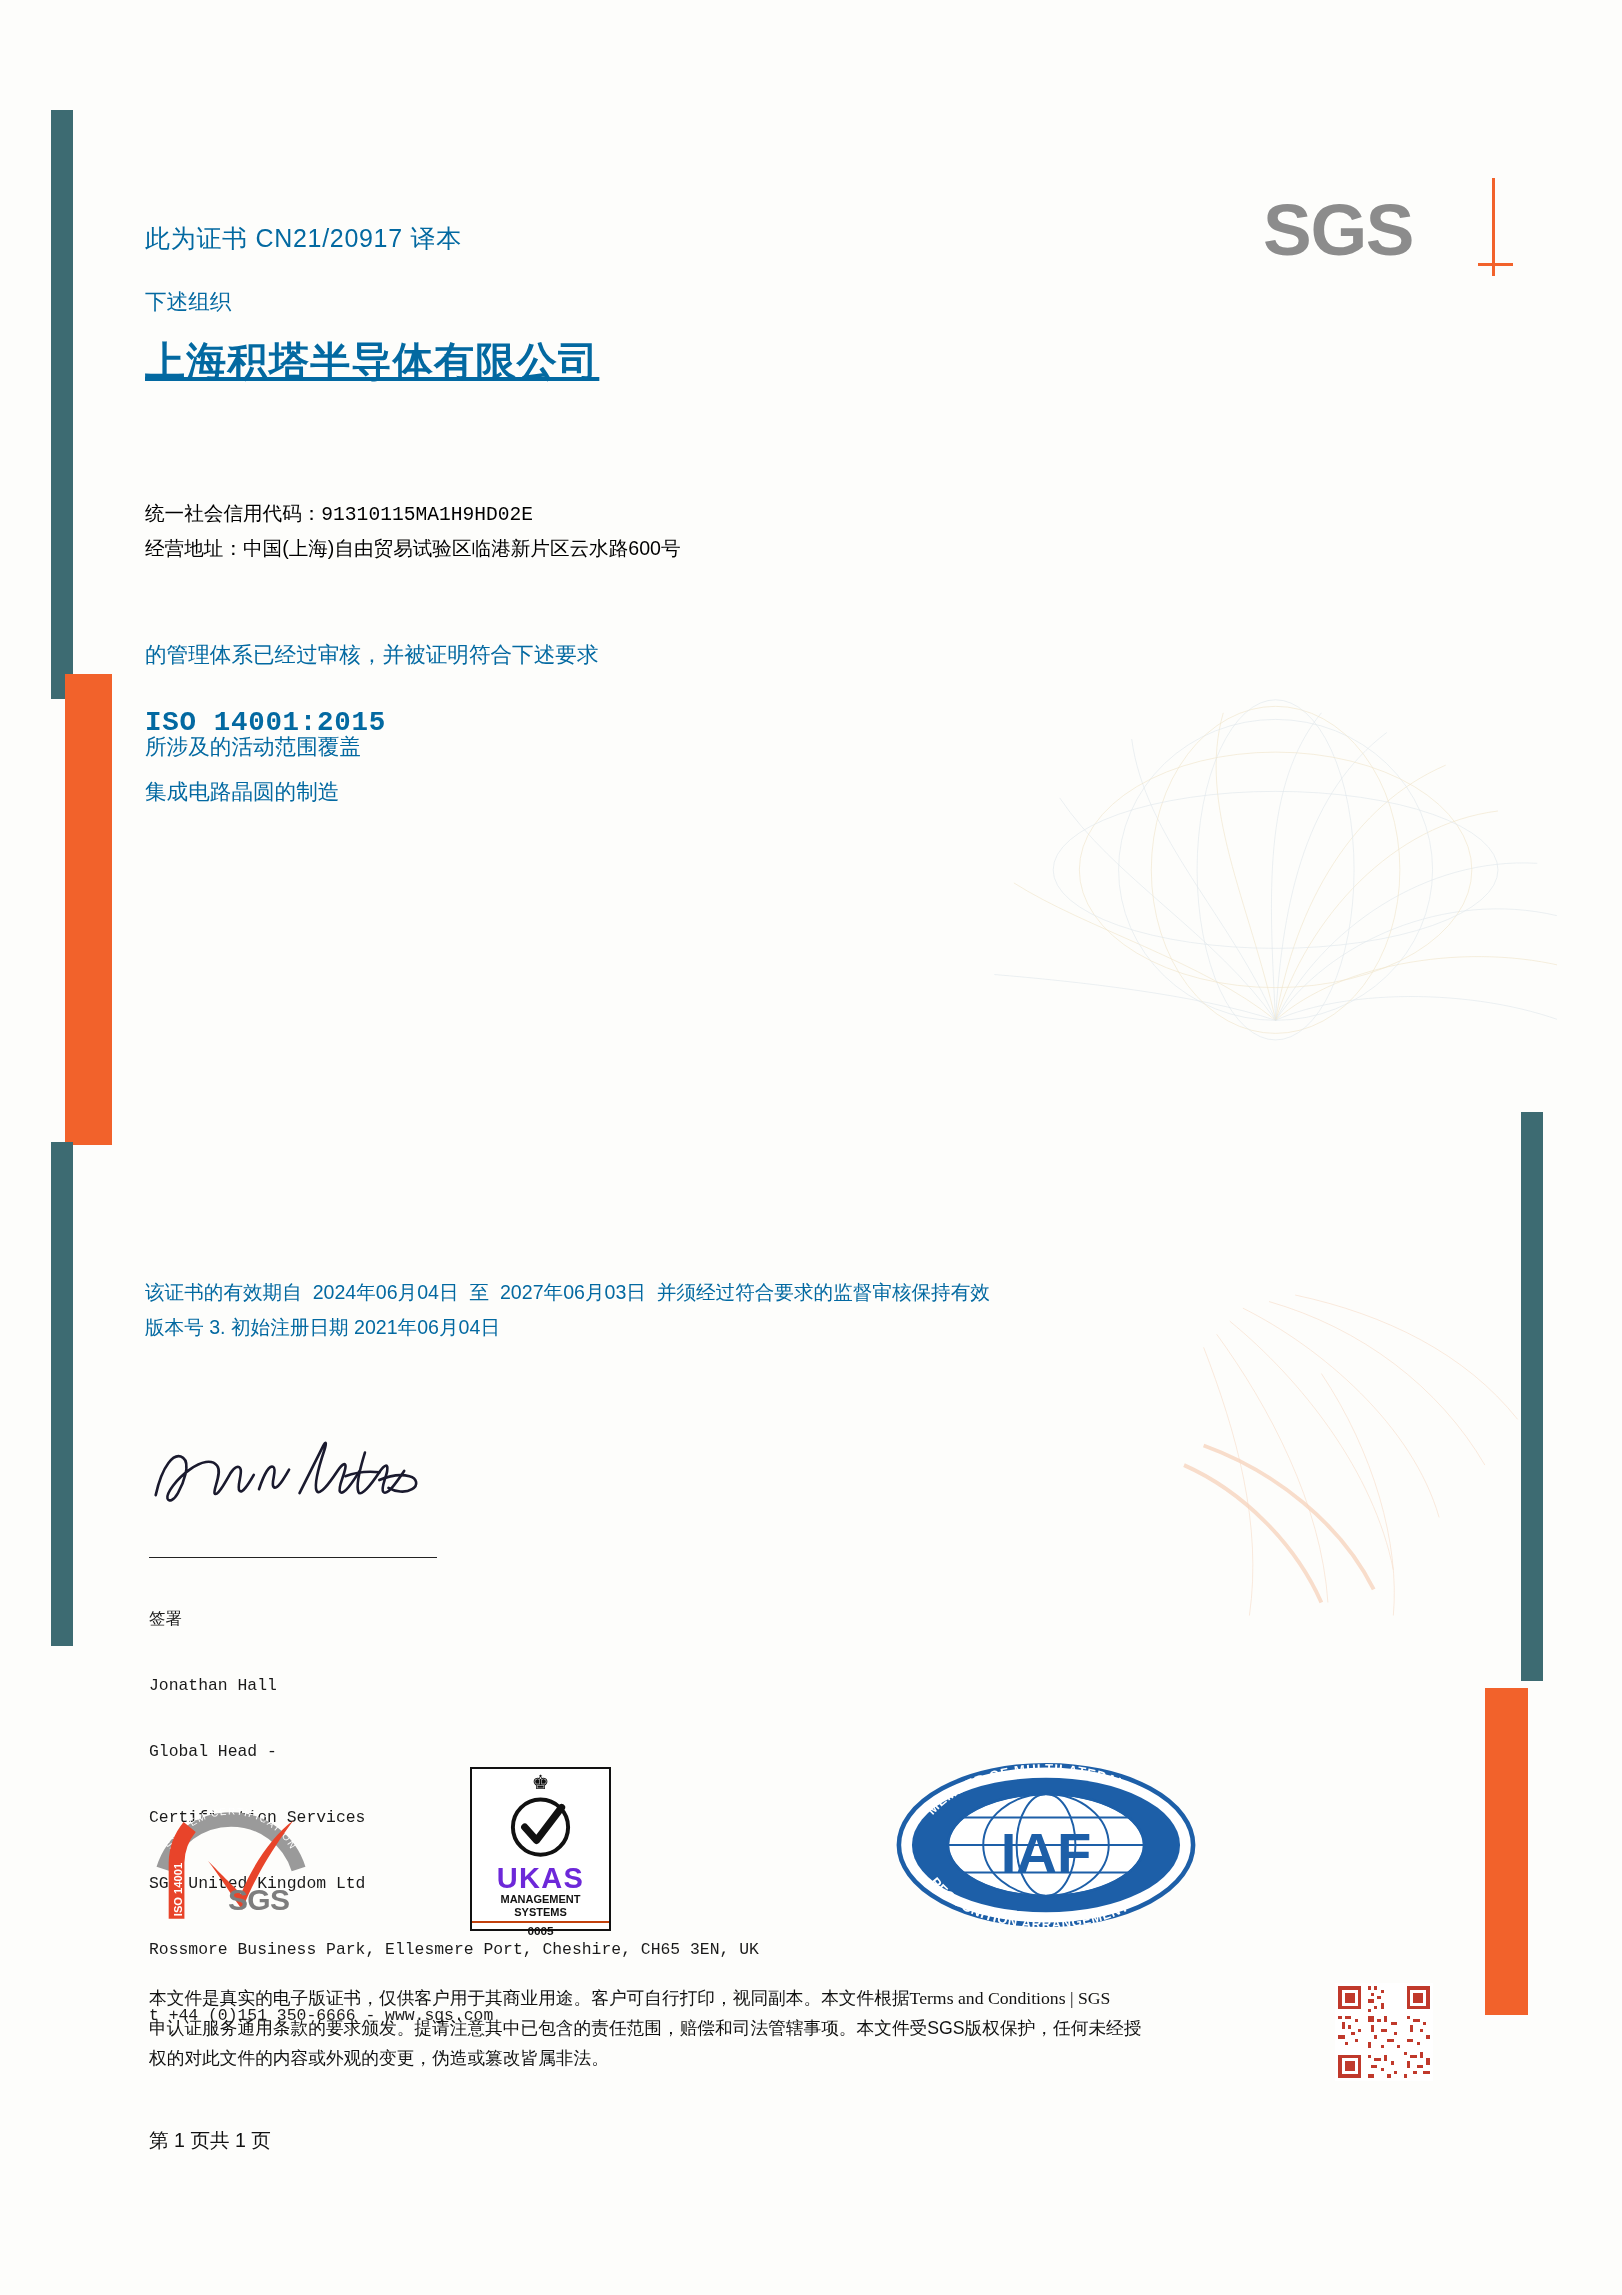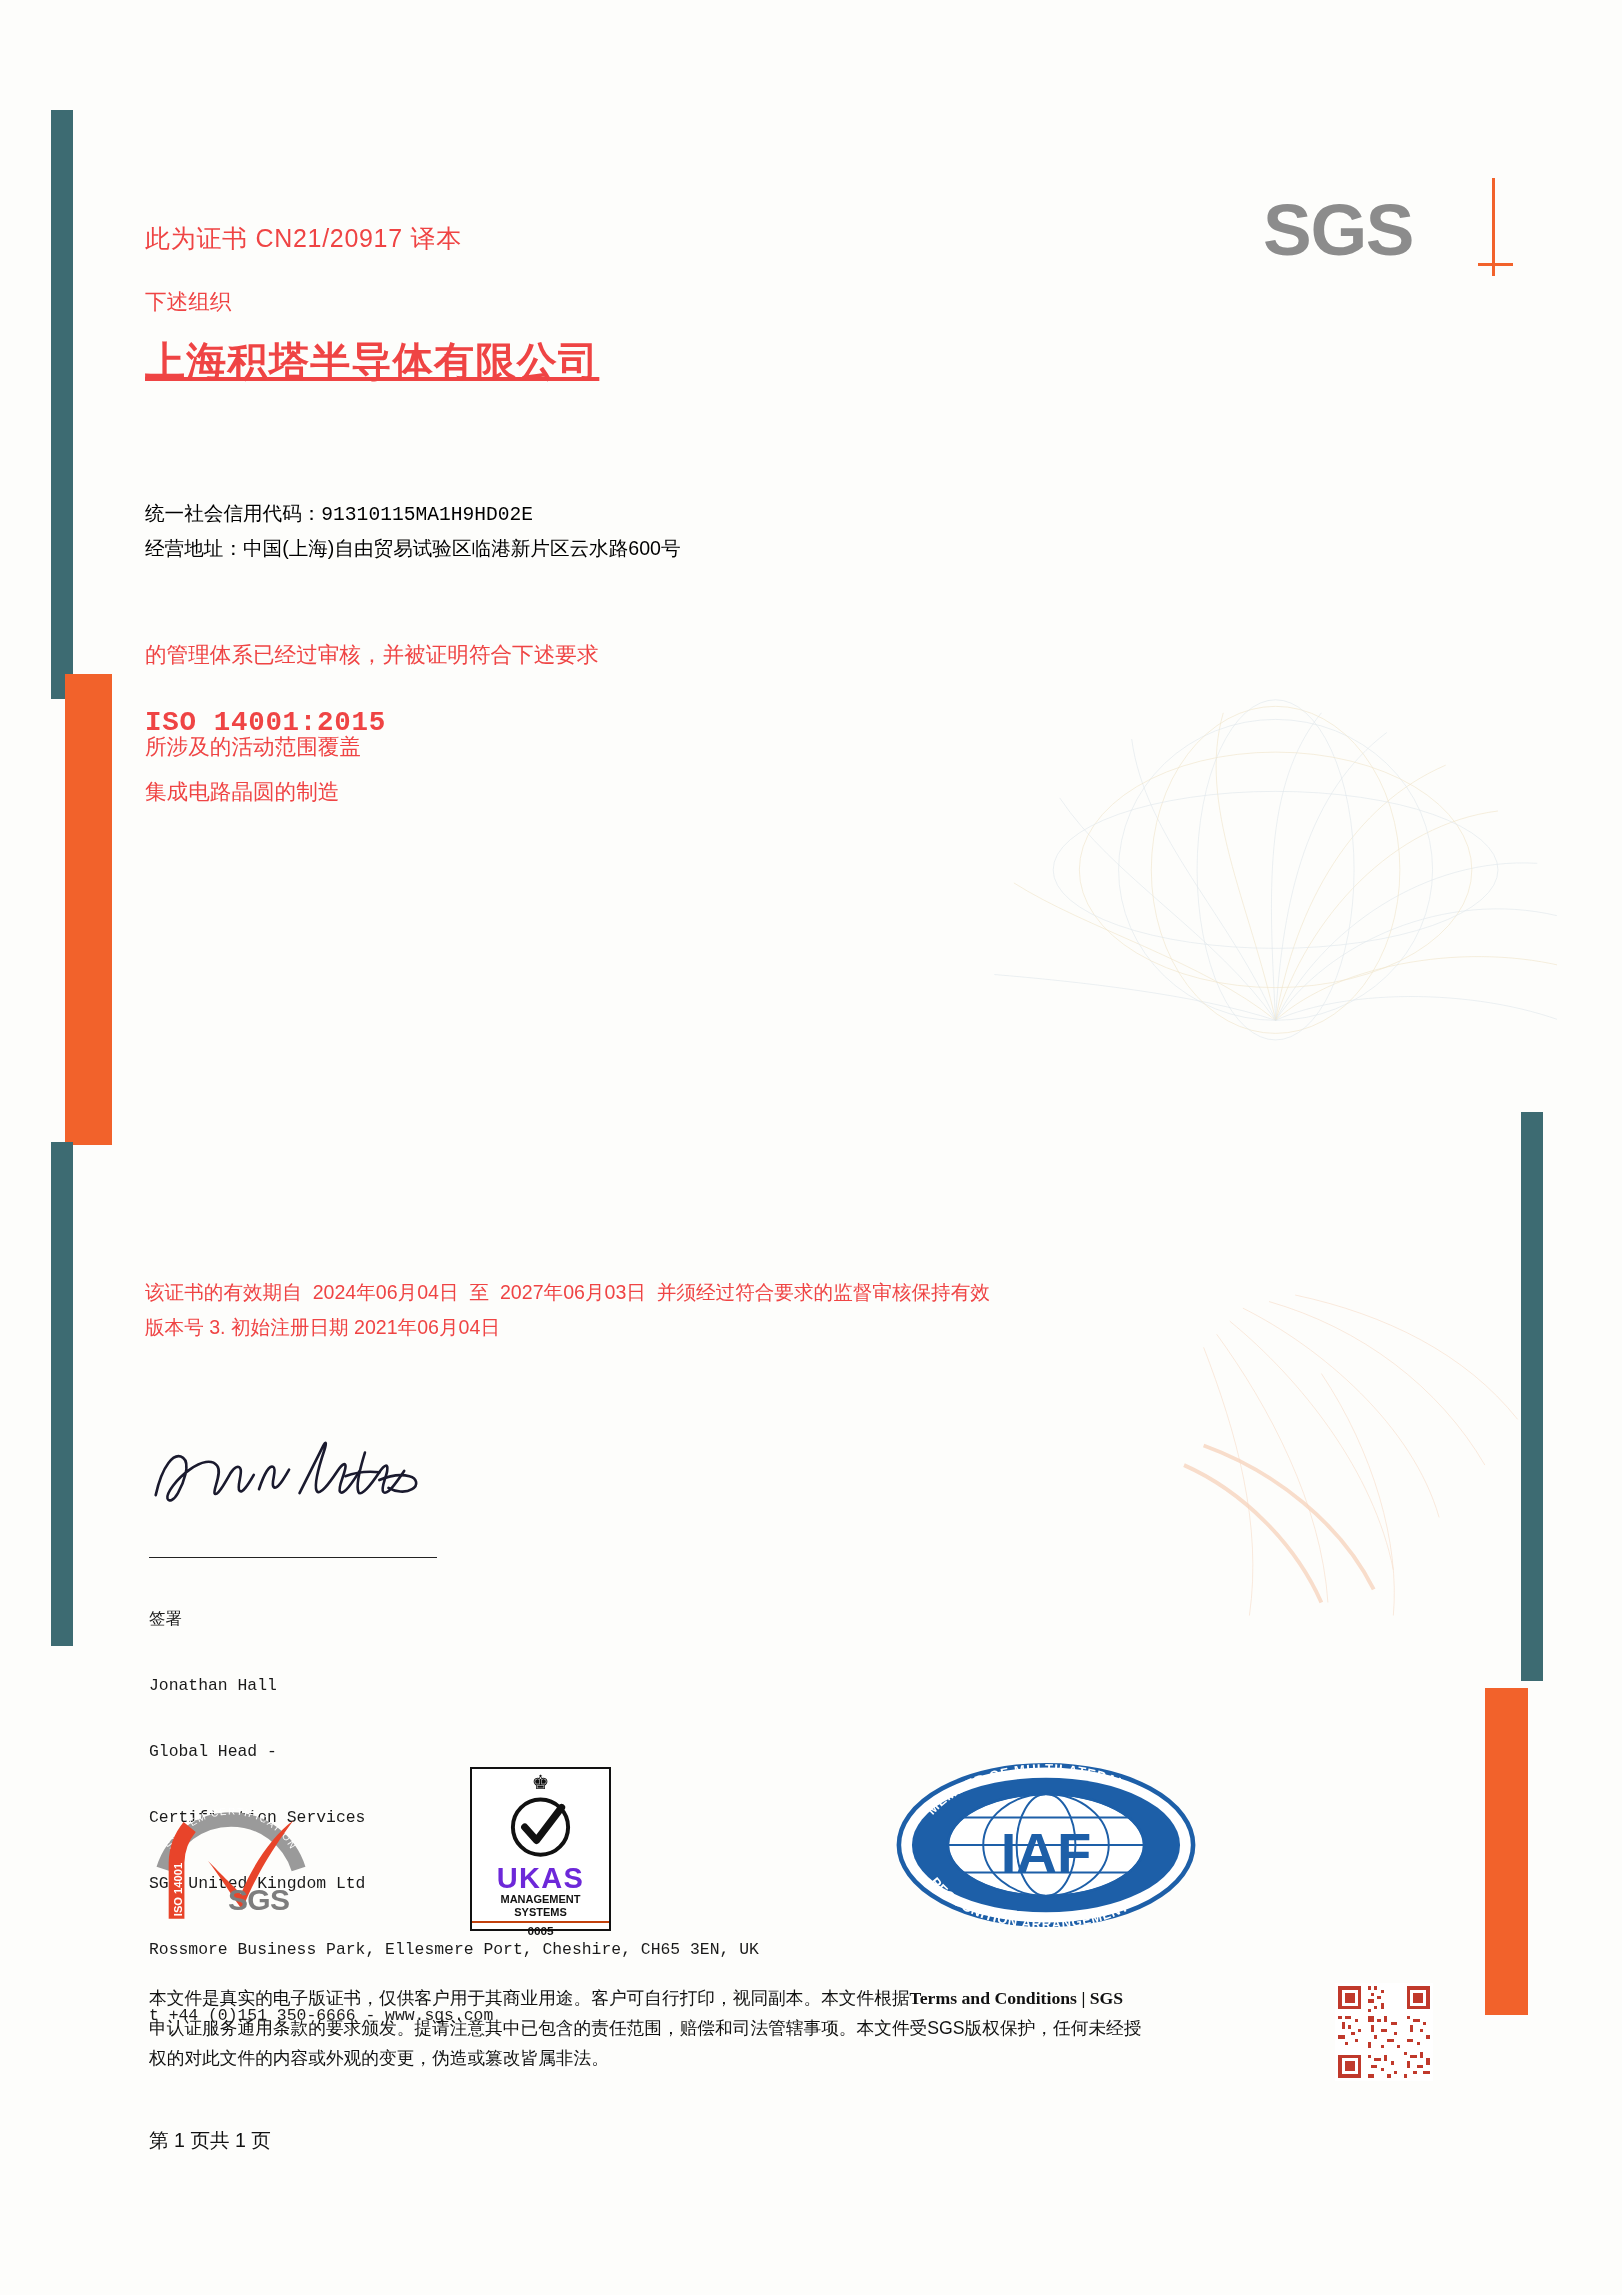--- a/index.html
+++ b/index.html
@@ -93,21 +93,21 @@
   }
 
   
   .content {
     position: absolute;
     left: 145px;
     top: 0;
     width: 1243px;
   }
   .line {
-    color: #ef4444;
+    color: #0369a1;
     white-space: pre-wrap;
   }
   .t-translation {
     position: absolute;
     top: 222px;
     font-size: 25px;
     letter-spacing: 0.7px;
   }
   .t-below {
     position: absolute;
@@ -248,21 +248,21 @@
     position: absolute;
     left: 149px;
     top: 1983px;
     width: 1171px;
     font-size: 17.7px;
     line-height: 30px;
     color: #111;
   }
   .footer-text .tc {
     font-family: "Liberation Serif", serif;
-    font-weight: bold;
+    font-weight: normal;
   }
   .qr {
     position: absolute;
     left: 1335px;
     top: 1983px;
     width: 98px;
     height: 98px;
   }
   .page-num {
     position: absolute;

